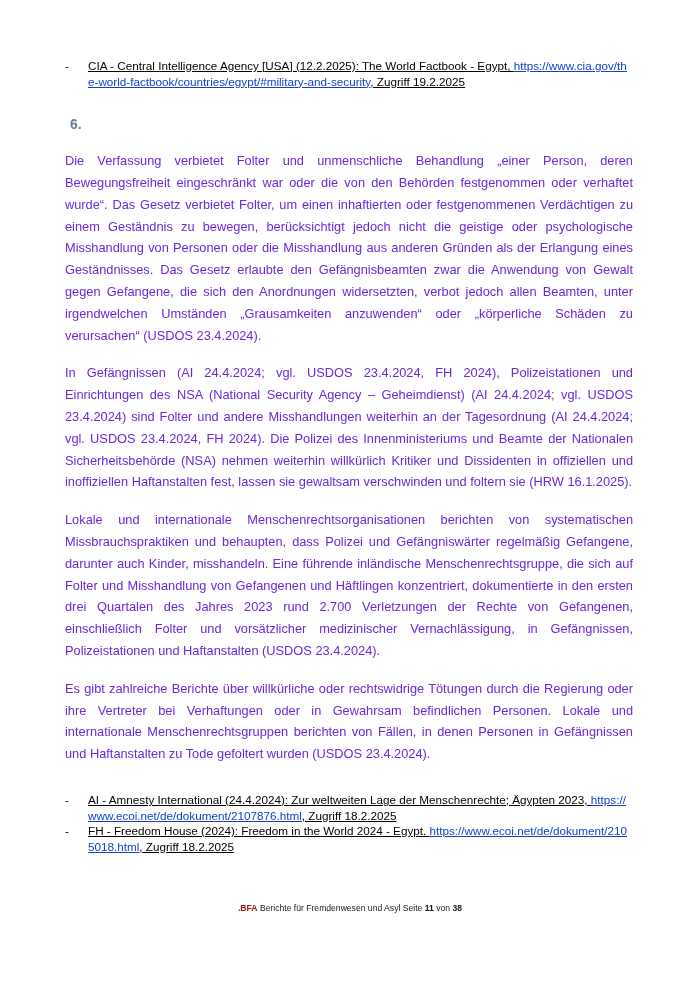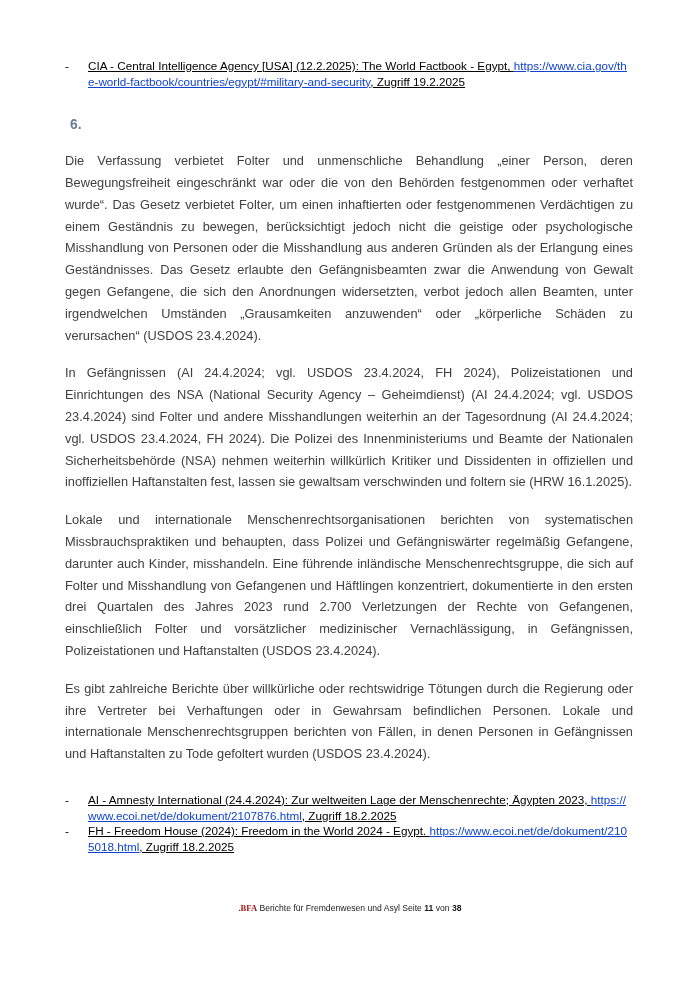--- a/index.html
+++ b/index.html
@@ -40,21 +40,21 @@
     color: #697d96;
     line-height: 18px;
   }
   .heading .num { width: 27px; flex: none; }
   
   p.para {
     margin: 16px 0 0 0;
     font-size: 12.8px;
     line-height: 21.8px;
     text-align: justify;
-    color: #404040;
+    color: #6d28d9;
   }
   
   .sources { margin-top: 27px; }
   .sources-label {
     font-size: 12.2px;
     line-height: 15.6px;
     text-decoration: underline;
     margin-bottom: 1px;
   }
   
@@ -64,21 +64,20 @@
     right: 0;
     top: 903px;
     text-align: center;
     font-size: 8.6px;
     line-height: 11px;
     color: #1a1a1a;
   }
   .footer .bfa {
     color: #9b1410;
     font-weight: bold;
-    font-family: Liberation Serif, serif;
   }
   .footer b { font-weight: bold; }
 </style>
 </head>
 <body>
 
 <div class="page">
   <div class="content">
 
     <div class="src-list">

